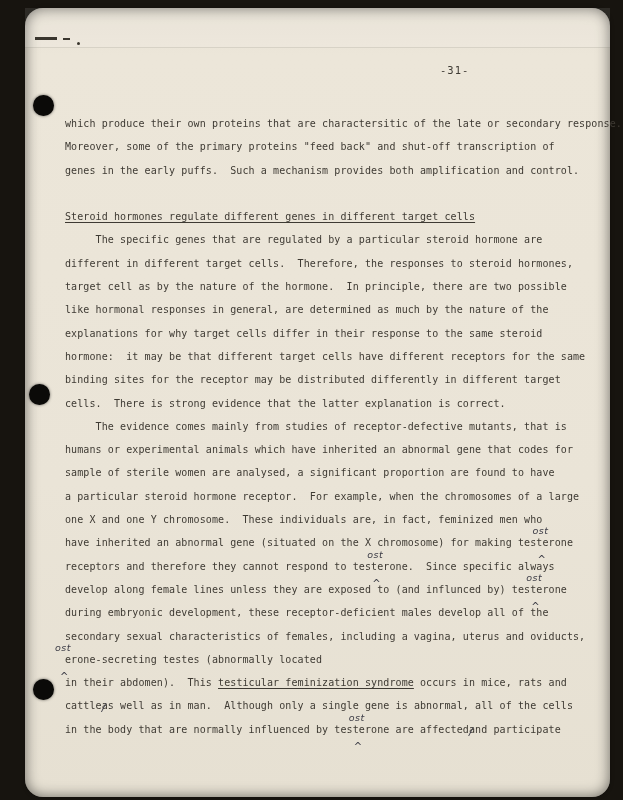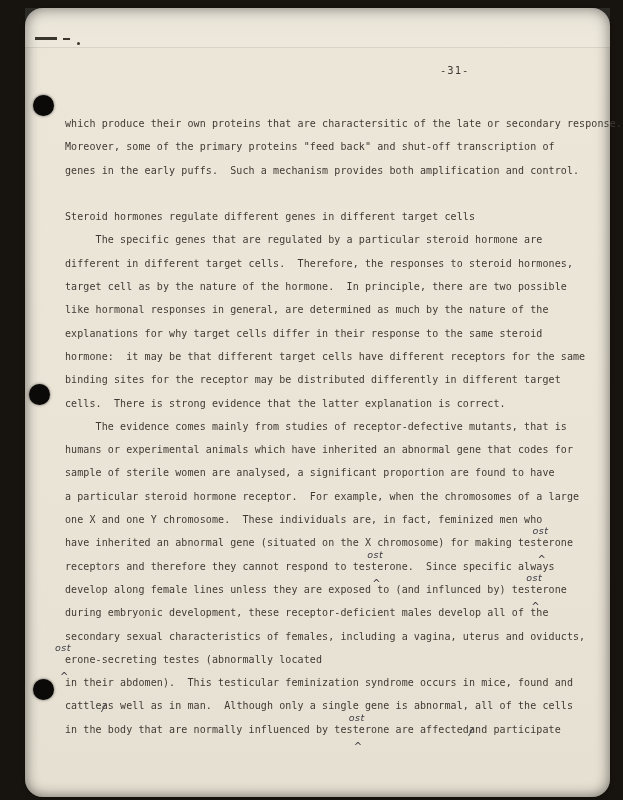--- a/index.html
+++ b/index.html
@@ -39,21 +39,21 @@
     color:var(--ink);
     font-size:10px;
   }
   .line{
     white-space:pre;
     line-height:23.3px;
     height:23.3px;
     letter-spacing:0.1px;
   }
   .block.heading{margin-top:23.3px;}
-  .u{text-underline-offset:2px;text-align:right;}
+  .u{text-decoration:underline;text-underline-offset:2px;text-align:right;}
   .ins{position:relative;display:inline-block;width:0;vertical-align:baseline;overflow:visible;}
   .ins .above{
     position:absolute;left:-10px;bottom:10px;white-space:nowrap;
     font:italic 9.5px "DejaVu Sans",sans-serif;color:var(--ann);letter-spacing:0.5px;
   }
   .ins .below{
     position:absolute;left:-5px;top:8px;
     font:italic 10px "DejaVu Sans",sans-serif;color:var(--ann);
   }
   .hand-comma{
@@ -97,21 +97,21 @@
           <div class="line"><span>humans or experimental animals which have inherited an abnormal gene that codes for</span></div>
           <div class="line"><span>sample of sterile women are analysed, a significant proportion are found to have</span></div>
           <div class="line"><span>a particular steroid hormone receptor.  For example, when the chromosomes of a large</span></div>
           <div class="line"><span>one X and one Y chromosome.  These individuals are, in fact, feminized men who</span></div>
           <div class="line"><span>have inherited an abnormal gene (situated on the X chromosome) for making test</span><span class="ins"><span class="above">ost</span><span class="below">^</span></span><span>erone</span></div>
           <div class="line"><span>receptors and therefore they cannot respond to test</span><span class="ins"><span class="above">ost</span><span class="below">^</span></span><span>erone.  Since specific always</span></div>
           <div class="line"><span>develop along female lines unless they are exposed to (and influnced by) test</span><span class="ins"><span class="above">ost</span><span class="below">^</span></span><span>erone</span></div>
           <div class="line"><span>during embryonic development, these receptor-deficient males develop all of the</span></div>
           <div class="line"><span>secondary sexual characteristics of females, including a vagina, uterus and oviducts,</span></div>
           <div class="line"><span class="ins"><span class="above">ost</span><span class="below">^</span></span><span>erone-secreting testes (abnormally located</span></div>
-          <div class="line"><span>in their abdomen).  This </span><span class="u">testicular feminization syndrome</span><span> occurs in mice, found and</span></div>
+          <div class="line"><span>in their abdomen).  This </span><span class="u">testicular feminization syndrome</span><span> occurs in mice, rats and</span></div>
           <div class="line"><span>cattle</span><span class="hand-comma">/</span><span>as well as in man.  Although only a single gene is abnormal, all of the cells</span></div>
           <div class="line"><span>in the body that are normally influenced by test</span><span class="ins"><span class="above">ost</span><span class="below">^</span></span><span>erone are affected</span><span class="hand-comma">/</span><span>and participate</span></div>
         </div>
       </div>
   </div>
   <div class="hole hole-1"></div>
   <div class="hole hole-2"></div>
   <div class="hole hole-3"></div>
 </div>
 

